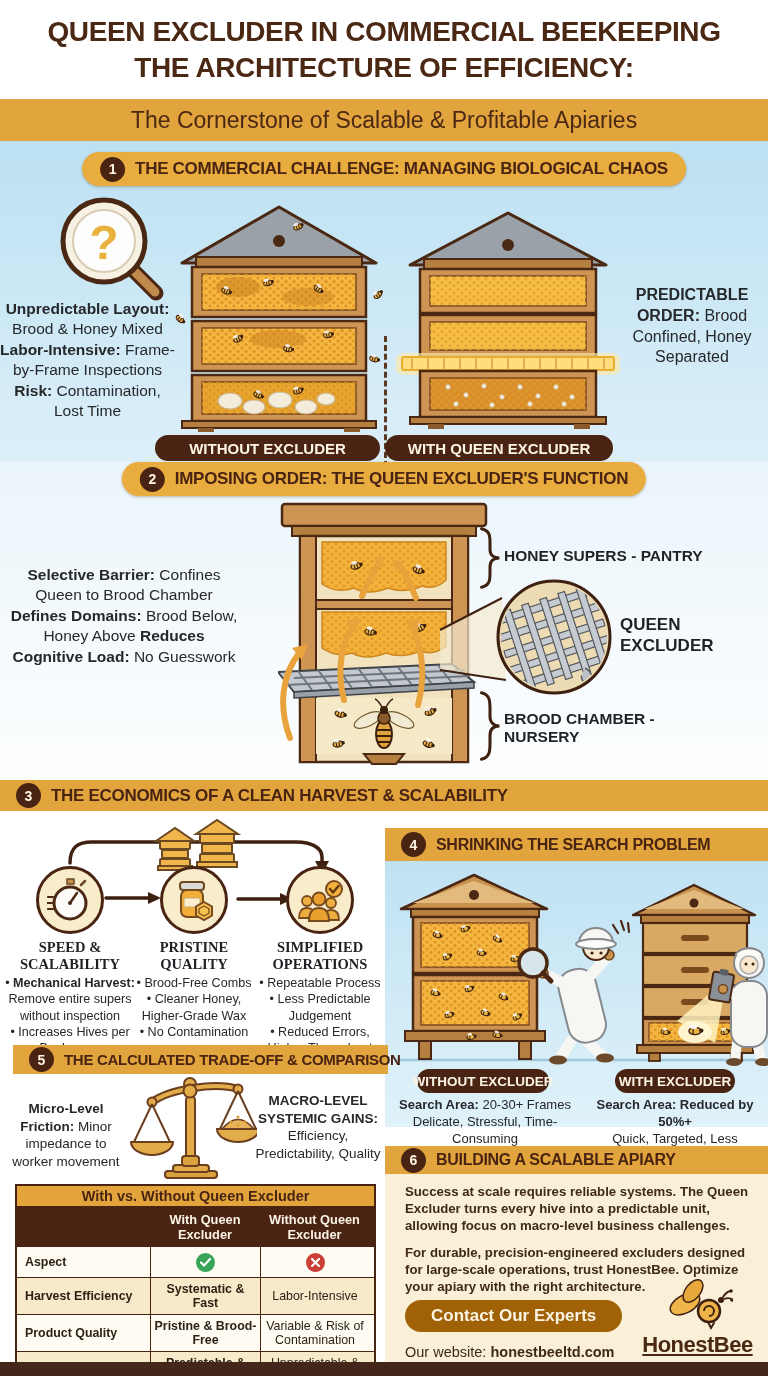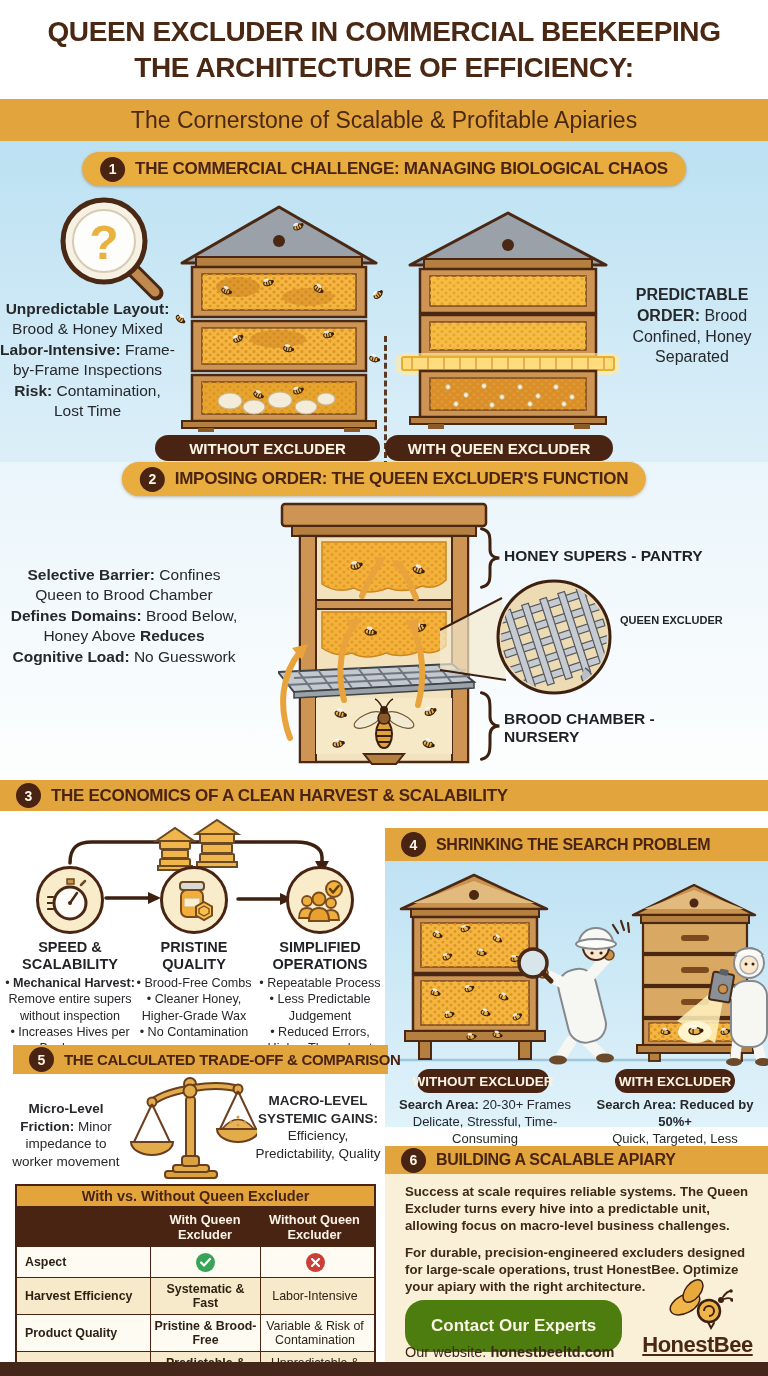--- a/index.html
+++ b/index.html
@@ -27,39 +27,39 @@
   .ht{font-size:17px;font-weight:800;color:#4A2412;letter-spacing:-0.3px;white-space:nowrap;}
   
   .tb{position:absolute;text-align:center;color:#26282B;}
   .brown-pill{position:absolute;background:#4A2412;border-radius:14px;color:#FBF3E4;display:flex;
     align-items:center;justify-content:center;font-weight:800;white-space:nowrap;}
   .divider{position:absolute;left:384px;top:195px;height:238px;width:0;border-left:3px dashed #5A3A22;}
   
   .flow-col{position:absolute;top:55px;text-align:center;}
   .flow-circle{width:62px;height:62px;border-radius:50%;border:3px solid #4A2412;background:#F8ECCB;
     margin:0 auto 5px auto;display:flex;align-items:center;justify-content:center;}
-  .flow-title{font-size:14.5px;font-weight:800;color:#1F2125;line-height:1.15;}
+  .flow-title{font-size:14.5px;font-weight:800;color:#1F2125;line-height:1.15;font-family:Liberation Serif, serif;}
   .fbul{font-size:12.6px;line-height:1.28;color:#26282B;margin-top:3px;}
   .fbul .bl::before{content:"• ";}
   
   .cmp-table{position:absolute;left:15px;top:1184px;width:357px;border:2.5px solid #4A2412;background:#FDFBF2;}
   .t-title{background:#E3A43C;color:#4A2412;font-weight:800;font-size:14.5px;text-align:center;
     padding:2px 0;border-bottom:2px solid #4A2412;}
   .t-head{display:grid;grid-template-columns:133px 110px 109px;background:#4A2412;color:#FBF3E4;}
   .t-head div{font-size:12.8px;font-weight:700;text-align:center;padding:4px 1px;}
   .t-row{display:grid;grid-template-columns:133px 110px 109px;border-top:1.5px solid #4A2412;}
   .t-row.alt{background:#F6EACA;}
   .t-cell{font-size:12.4px;color:#2E2215;display:flex;align-items:center;justify-content:center;
     text-align:center;padding:4px 3px;border-left:1.5px solid #4A2412;min-height:22px;}
   .t-cell.first{justify-content:flex-start;text-align:left;font-weight:700;padding-left:8px;border-left:none;}
   .okc,.bad{width:19px;height:19px;border-radius:50%;display:flex;align-items:center;justify-content:center;}
   .okc{background:#37A457;}.bad{background:#CC3F36;}
   
   .s6-para{position:absolute;left:20px;width:348px;font-size:13.2px;font-weight:700;color:#3E2A16;line-height:1.3;text-align:left;}
-  .contact-btn{position:absolute;left:20px;top:126px;height:52px;padding:0 26px;background:#4d7c0f;
+  .contact-btn{position:absolute;left:20px;top:126px;height:32px;padding:0 26px;background:#a16207;
     border-radius:19px;color:#FBF3E4;font-size:17px;font-weight:800;display:flex;align-items:center;border:none;}
   .website{position:absolute;left:20px;top:170px;font-size:14.5px;color:#3E2A16;}
   .brand-name{position:absolute;left:250px;top:158px;width:125px;text-align:center;
     font-size:22px;font-weight:800;color:#4A2813;letter-spacing:-0.5px;text-decoration:underline;}
 </style>
 </head>
 <body>
 
 <div id="canvas">
 
@@ -332,21 +332,21 @@
           <path d="M20,39 q8,10 0,14 q-8,2 -6,-8" fill="#B9BFC6" stroke="#55595E" stroke-width="1.5"></path>
         </g>
       </g>
     </svg>
 
     <svg class="abs" style="left:478px;top:64px;" width="24" height="64" viewBox="0 0 24 68">
       <path d="M3,3 C12,5 12,11 12,18 L12,25 C12,31 16,34 22,34 C16,34 12,37 12,43 L12,50 C12,57 12,63 3,65" stroke="#3E2010" stroke-width="3.2" fill="none" stroke-linecap="round"></path>
     </svg>
     <div class="tb b" style="left:504px;top:85px;width:200px;font-size:15.5px;text-align:left;color:#1F2125;"><span>HONEY SUPERS - PANTRY</span></div>
 
-    <div class="tb b" style="left:620px;top:152px;width:110px;font-size:11px;text-align:left;color:#1F2125;line-height:1.25;"><span>QUEEN EXCLUDER</span></div>
+    <div class="tb b" style="left:620px;top:152px;width:110px;font-size:17px;text-align:left;color:#1F2125;line-height:1.25;"><span>QUEEN EXCLUDER</span></div>
 
     <svg class="abs" style="left:478px;top:228px;" width="24" height="72" viewBox="0 0 24 76">
       <path d="M3,3 C12,5 12,12 12,20 L12,28 C12,34 16,38 22,38 C16,38 12,41 12,48 L12,56 C12,64 12,71 3,73" stroke="#3E2010" stroke-width="3.2" fill="none" stroke-linecap="round"></path>
     </svg>
     <div class="tb b" style="left:504px;top:248px;width:230px;font-size:15.5px;text-align:left;color:#1F2125;"><span>BROOD CHAMBER - NURSERY</span></div>
   </div>
 
   <div class="abs banner" style="left:0;top:780px;width:768px;height:31px;">
     <span class="numc">3</span>
     <span class="ht">THE ECONOMICS OF A CLEAN HARVEST &amp; SCALABILITY</span>

